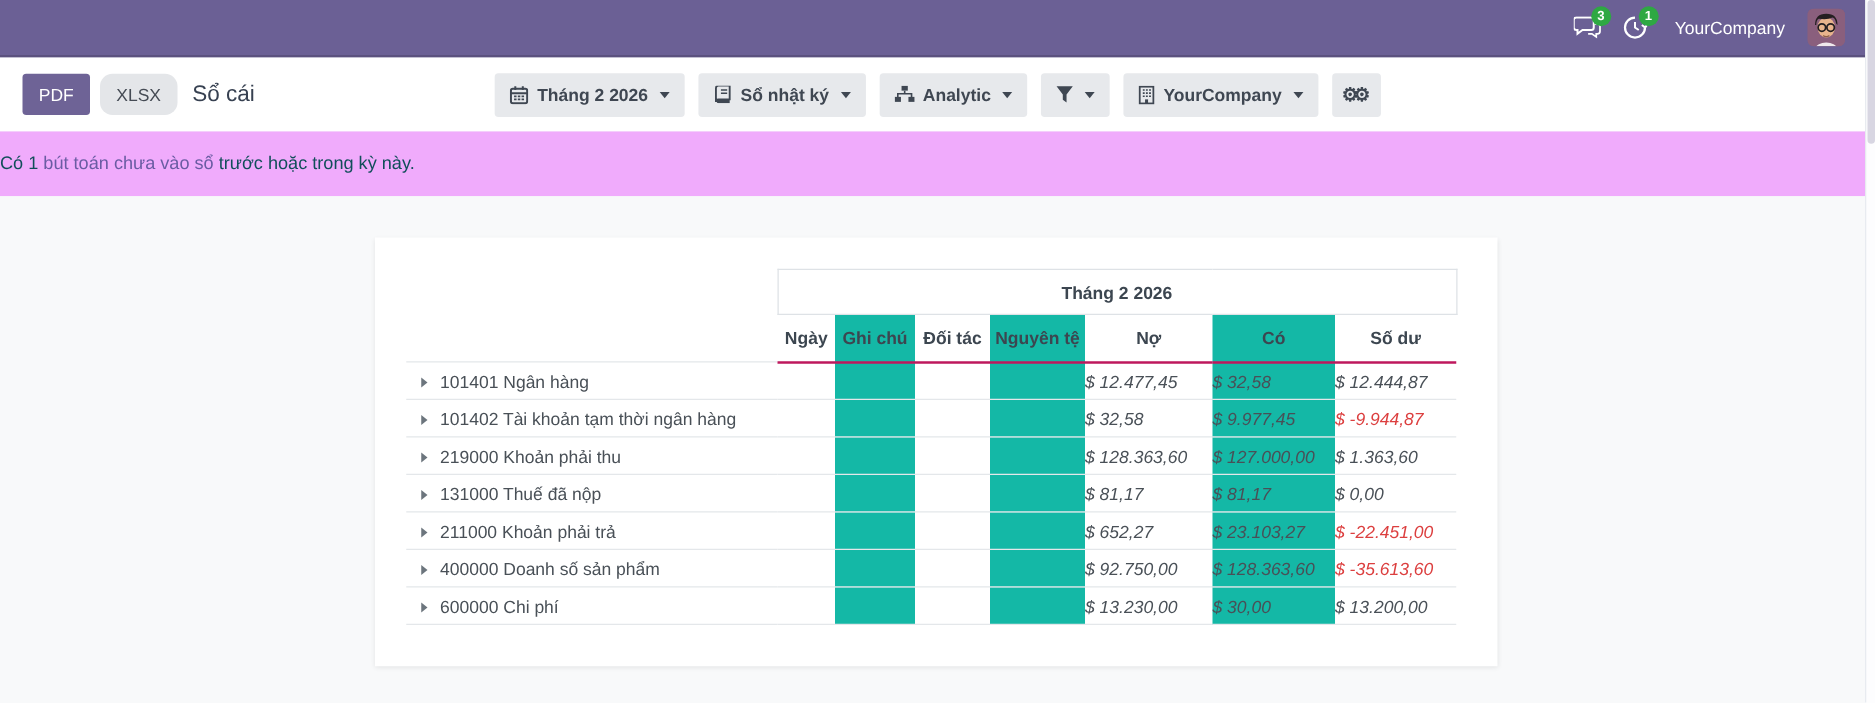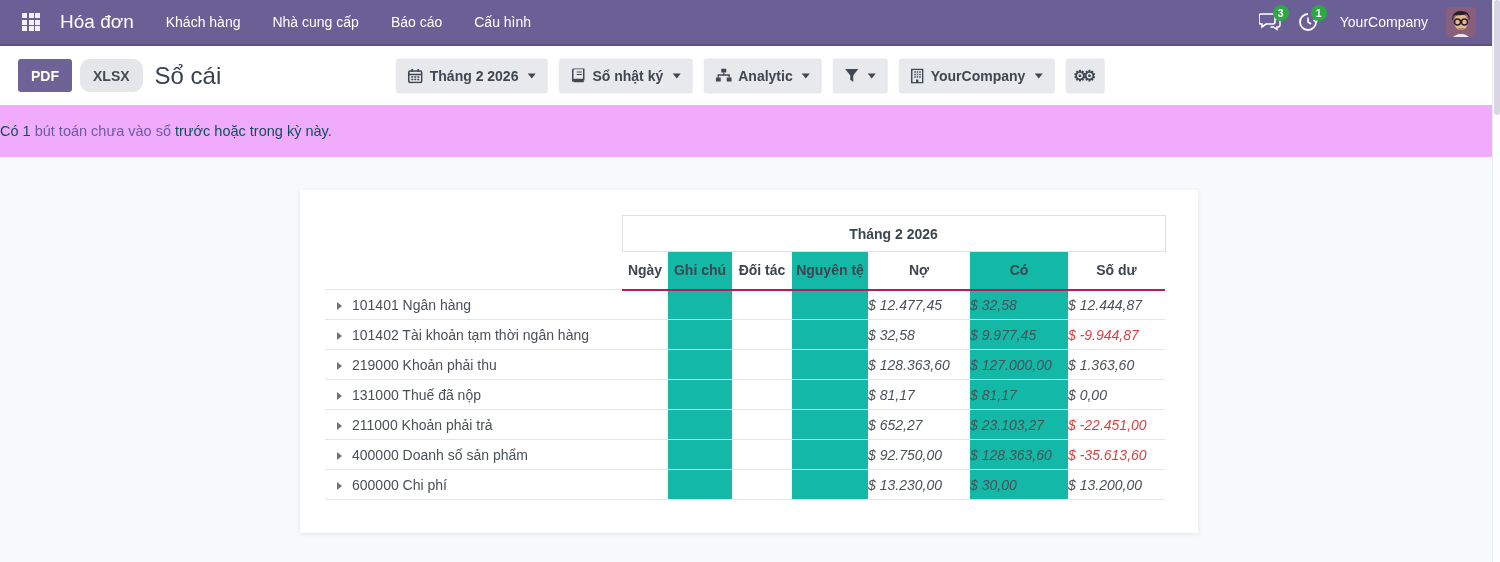--- a/index.html
+++ b/index.html
@@ -20,25 +20,25 @@
   .icon-wrap { position:relative; width:28px; height:28px; display:flex; align-items:center; justify-content:center; cursor:pointer; }
   .badge { position:absolute; top:-3px; right:-5px; background:#2ea843; color:#fff;
     border-radius:50%; min-width:16px; height:16px; font-size:10.5px; font-weight:bold;
     display:flex; align-items:center; justify-content:center; padding:0 2px; }
   .company-name { font-size:14px; padding:0 8px; }
   .avatar { width:30px; height:30px; border-radius:5px; overflow:hidden; cursor:pointer; background:#8a5f7d; }
 
   
   .toolbar { height:59px; background:#fff; display:flex; align-items:center;
     padding:0 18px; position:relative; }
-  .btn { border:none; border-radius:3px; font-family:inherit; font-size:14px; font-weight:bold;
+  .btn { border:none; border-radius:3px; font-family:inherit; font-size:14px; font-weight:normal;
     height:33px; padding:0 13px; cursor:pointer; }
   .btn-pdf { background:#6e6396; color:#fff; margin-right:8px; }
   .btn-xlsx { background:#e4e6e9; color:#454b54; margin-right:12px;border-radius:10px; }
-  .report-title { font-size:24px; color:#374151; }
+  .report-title { font-size:18px; color:#374151; }
   .filter-group { position:absolute; left:50%; top:50%; transform:translate(-50%,-50%);
     display:flex; align-items:center; gap:11px; white-space:nowrap; }
   .fbtn { background:#e7e9ec; color:#3f4752; border:none; border-radius:3px; height:35px;
     font-family:inherit; font-size:14px; font-weight:bold; padding:0 12px; cursor:pointer;
     display:flex; align-items:center; gap:7px; }
   .fbtn svg { flex:0 0 auto; }
   .caret-down { width:0; height:0; border-left:4px solid transparent; border-right:4px solid transparent;
     border-top:5px solid #3f4752; margin-left:2px; }
   .gear-btn { font-size:15px; letter-spacing:-4px; padding:0 12px 0 8px; }
 
@@ -73,40 +73,20 @@
   
   .scrollbar { position:fixed; right:0; top:0; width:8px; height:562px; background:#fdfdfe;
     border-left:1px solid #e8ebf0; }
   .scroll-thumb { position:absolute; top:0; left:1px; width:6px; height:115px;
     background:#d8d6e2; border-radius:3px; }
 </style>
 </head>
 <body>
 
 <div class="nav">
-  <div class="nav-left">
-    <div class="apps-btn">
-      <span class="grid-icon">
-        <i></i>
-          <i></i>
-          <i></i>
-          <i></i>
-          <i></i>
-          <i></i>
-          <i></i>
-          <i></i>
-          <i></i>
-      </span>
-    </div>
-    <span class="app-name">Hóa đơn</span>
-    <span class="nav-item">Khách hàng</span>
-    <span class="nav-item">Nhà cung cấp</span>
-    <span class="nav-item">Báo cáo</span>
-    <span class="nav-item">Cấu hình</span>
-  </div>
   <div class="nav-right">
     <div class="icon-wrap">
       <svg width="22" height="18" viewBox="0 0 22 18">
         <path d="M2 1 h12 a2 2 0 0 1 2 2 v6 a2 2 0 0 1 -2 2 h-7 l-4 3 v-3 h-1 a2 2 0 0 1 -2 -2 v-6 a2 2 0 0 1 2 -2 z" fill="none" stroke="#fff" stroke-width="1.6"></path>
         <path d="M17 6 h2 a2 2 0 0 1 2 2 v4 a2 2 0 0 1 -2 2 h-1 v2.5 l-3.5 -2.5 h-3" fill="none" stroke="#fff" stroke-width="1.4"></path>
       </svg>
       <span class="badge">3</span>
     </div>
     <div class="icon-wrap">
       <svg width="20" height="20" viewBox="0 0 20 20">

